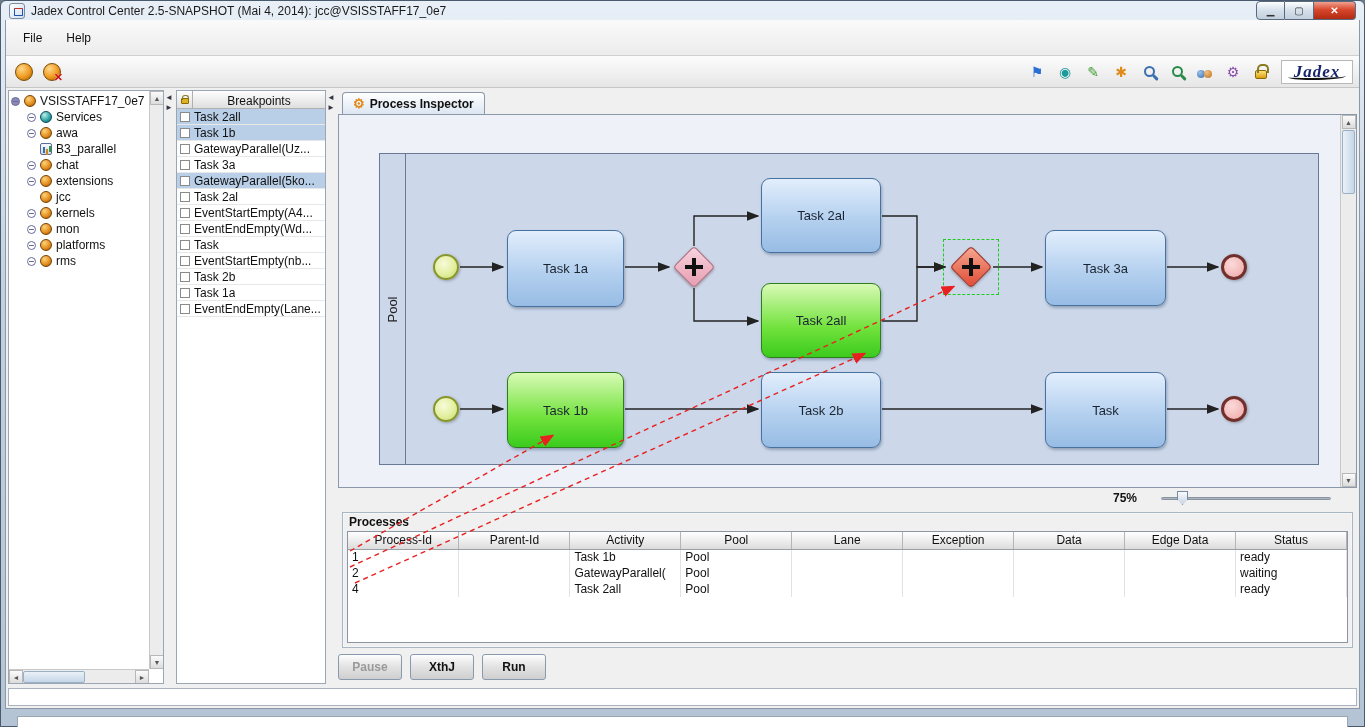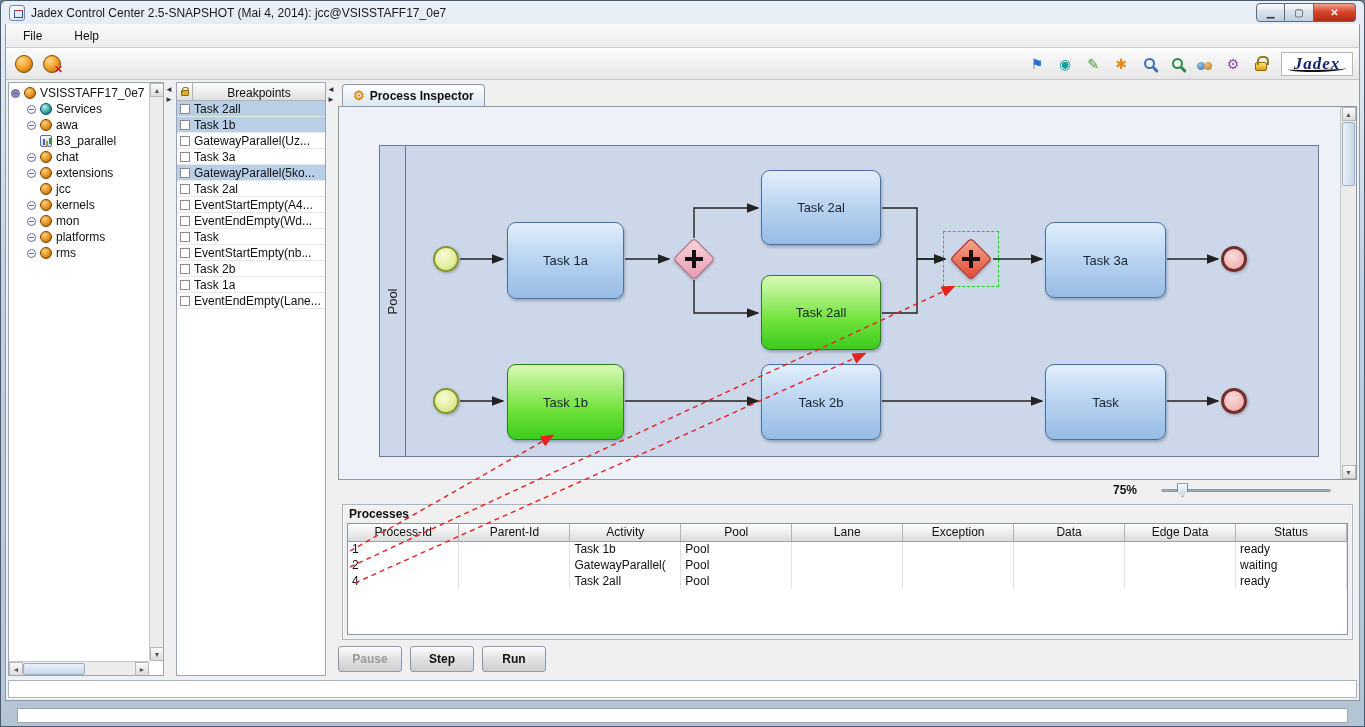--- a/index.html
+++ b/index.html
@@ -21,22 +21,22 @@
     justify-content:center; font-size:10px; color:#333;
     background:linear-gradient(180deg,#fdfdfd,#d8e2ec 45%,#c2cfdc); }
   .wbtn.min { border-radius:4px 0 0 4px; }
   .wbtn.max { border-left:none; }
   .wbtn.close { width:42px; border-left:none; border-radius:0 4px 4px 0; color:#fff; font-weight:bold;
     background:linear-gradient(180deg,#f0a090,#d9472b 45%,#b02a12); }
 
   
   .client { flex:1; display:flex; flex-direction:column; background:#f0f0f0;
     border:1px solid #8a98a8; border-top:none; }
-  .menubar { height:24px; background:linear-gradient(#fafafa,#ececec); border-bottom:1px solid #d0d0d0;
-    display:flex; align-items:center; padding-left:8px; gap:14px; }
+  .menubar { height:36px; background:linear-gradient(#fafafa,#ececec); border-bottom:1px solid #d0d0d0;
+    display:flex; align-items:center; padding-left:8px; gap:6px; }
   .menu-item { padding:3px 9px; }
   .toolbar { height:32px; background:linear-gradient(#fcfcfc,#e6e6e6); border-bottom:1px solid #c6c6c6;
     display:flex; align-items:center; padding:0 6px; gap:4px; }
   .ticon { width:24px; height:24px; border-radius:4px; display:flex; align-items:center;
     justify-content:center; font-size:14px; position:relative; }
   .robot { width:18px; height:18px; border-radius:50%;
     background:radial-gradient(circle at 35% 30%, #ffd98a, #f09a20 55%, #9a5a00); border:1px solid #7a4a00; }
   .kill-badge { position:absolute; right:1px; bottom:0; color:#cc1111; font-weight:bold; font-size:11px;
     text-shadow:0 0 1px #fff; }
   .tspacer { flex:1; }
@@ -534,21 +534,21 @@
                     <td></td>
                   <td>ready</td>
                 </tr>
               </tbody>
             </table>
           </div>
         </div>
 
         <div class="btn-row">
           <button class="btn disabled">Pause</button>
-          <button class="btn">Step</button>
+          <button class="btn">XthJ</button>
           <button class="btn">Run</button>
         </div>
       </div>
     </div>
 
     <div class="statusbar"></div>
   </div>
 
   <div class="frame-bottom">
     <div class="inner-strip"></div>

